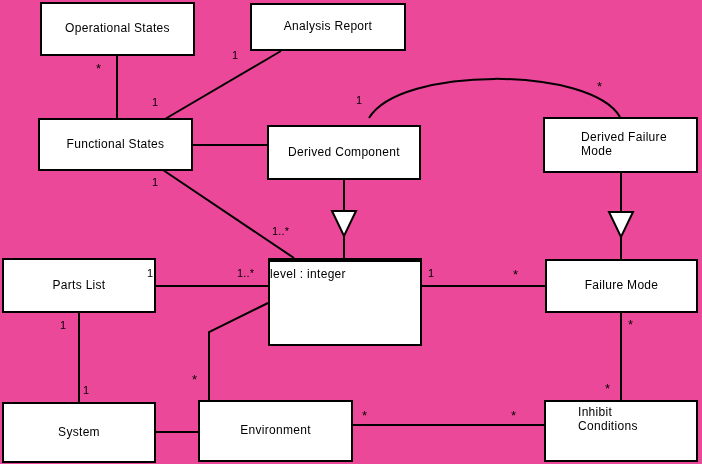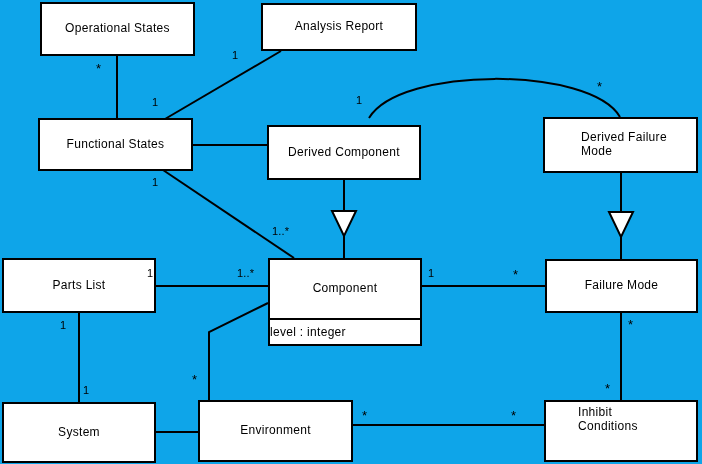--- a/index.html
+++ b/index.html
@@ -5,21 +5,21 @@
 <style>
   html, body {
     margin: 0;
     padding: 0;
     background: #ffffff;
   }
   #diagram-canvas {
     position: relative;
     width: 702px;
     height: 464px;
-    background: #0ea5e9;
+    background: #ec4899;
     font-family: "Liberation Sans", sans-serif;
     overflow: hidden;
   }
   svg.edges {
     position: absolute;
     left: 0;
     top: 0;
     width: 702px;
     height: 464px;
     pointer-events: none;
@@ -100,37 +100,36 @@
         <path d="M 621 313 L 621 400" fill="none" stroke="#000000" stroke-width="2"></path>
         <path d="M 156 432 L 198 432" fill="none" stroke="#000000" stroke-width="2"></path>
         <path d="M 353 425 L 544 425" fill="none" stroke="#000000" stroke-width="2"></path>
       </g>
   </svg>
 
   <div id="class-layer">
       <div class="uml-class" style="left: 40px; top: 2px; width: 155px; height: 54px;">
         <div class="uml-name-compartment">Operational States</div>
       </div>
-      <div class="uml-class" style="left: 261px; top: 3px; width: 156px; height: 48px;">
+      <div class="uml-class" style="left: 250px; top: 3px; width: 156px; height: 48px;">
         <div class="uml-name-compartment">Analysis Report</div>
       </div>
       <div class="uml-class" style="left: 38px; top: 118px; width: 155px; height: 53px;">
         <div class="uml-name-compartment">Functional States</div>
       </div>
       <div class="uml-class" style="left: 267px; top: 118px; width: 154px; height: 55px; margin-top: 7px;">
         <div class="uml-name-compartment">Derived Component</div>
       </div>
       <div class="uml-class" style="left: 543px; top: 117px; width: 155px; height: 56px; padding-left: 32px;">
         <div class="uml-name-compartment">Derived Failure Mode</div>
       </div>
       <div class="uml-class" style="left: 2px; top: 258px; width: 154px; height: 55px;">
         <div class="uml-name-compartment">Parts List</div>
       </div>
       <div class="uml-class" style="left: 268px; top: 258px; width: 154px; height: 88px;">
-        <div class="uml-name-compartment">Component</div>
         <div class="uml-attr-compartment">level : integer</div>
       </div>
       <div class="uml-class" style="left: 545px; top: 259px; width: 153px; height: 54px;">
         <div class="uml-name-compartment">Failure Mode</div>
       </div>
       <div class="uml-class" style="left: 2px; top: 402px; width: 154px; height: 61px;">
         <div class="uml-name-compartment">System</div>
       </div>
       <div class="uml-class" style="left: 198px; top: 400px; width: 155px; height: 62px;">
         <div class="uml-name-compartment">Environment</div>

